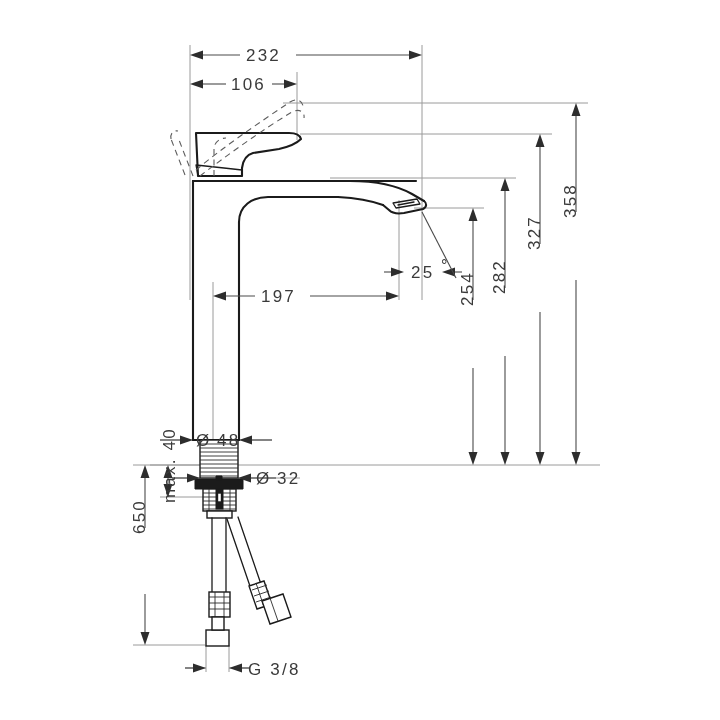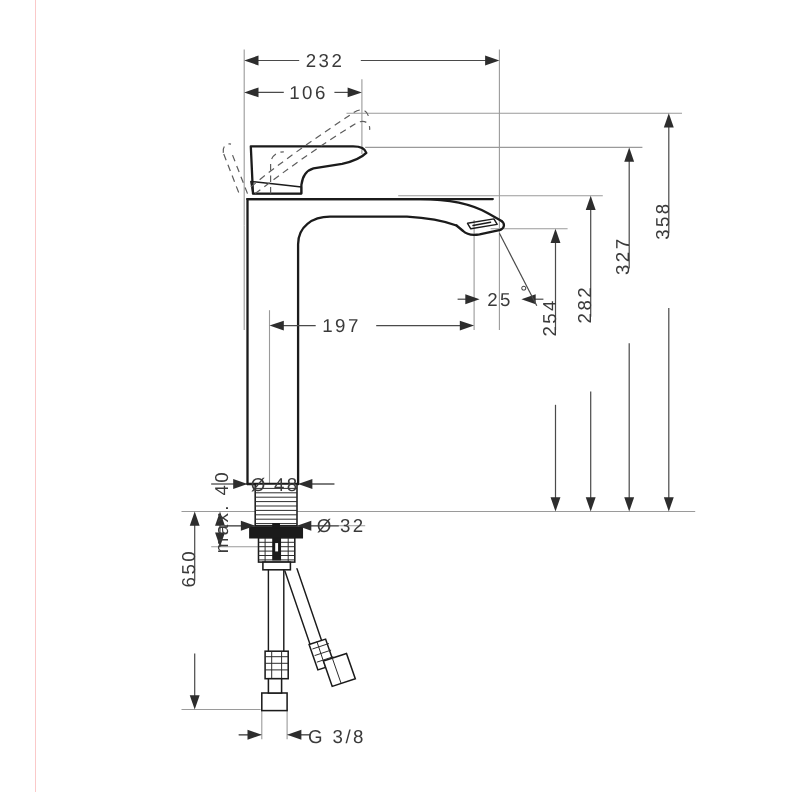--- a/index.html
+++ b/index.html
@@ -11,22 +11,21 @@
   body {
     width: 720px;
     height: 720px;
     font-family: "Liberation Sans", sans-serif;
     overflow: hidden;
   }
   #drawing-root {
     position: relative;
     width: 645px;
     height: 720px;
-    background: #ef4444;
-    margin-left: 32px;
+    background: #fca5a5;
   }
   svg#tech-drawing {
     display: block;
     width: 720px;
     height: 720px;
   }
   text {
     font-family: "Liberation Sans", sans-serif;
     fill: #3a3a3a;
   }

